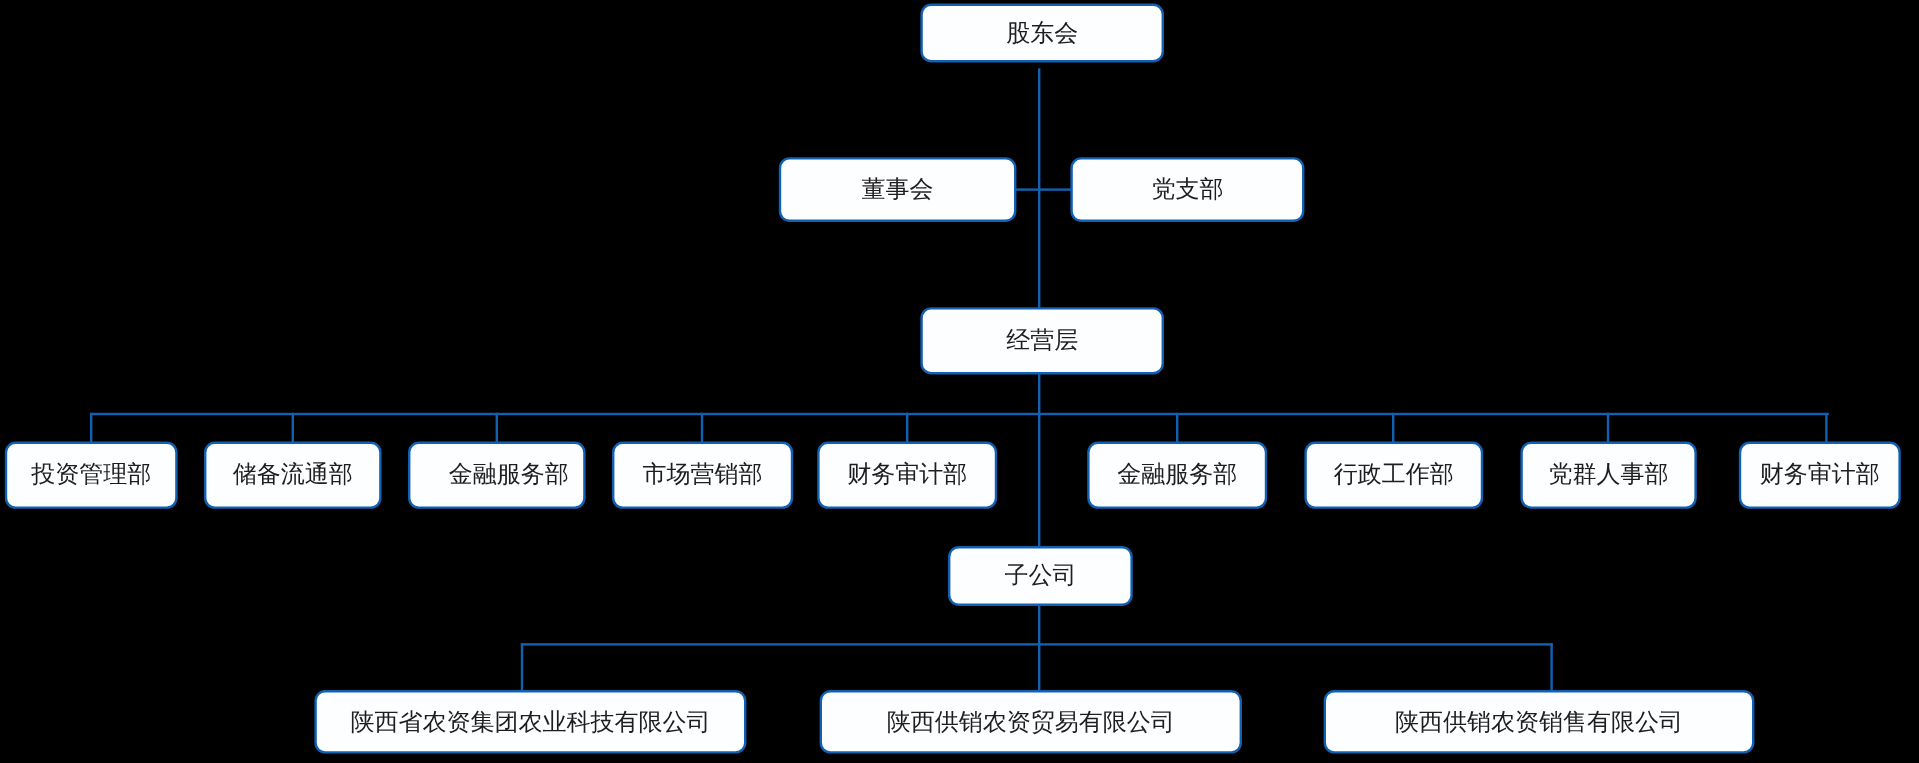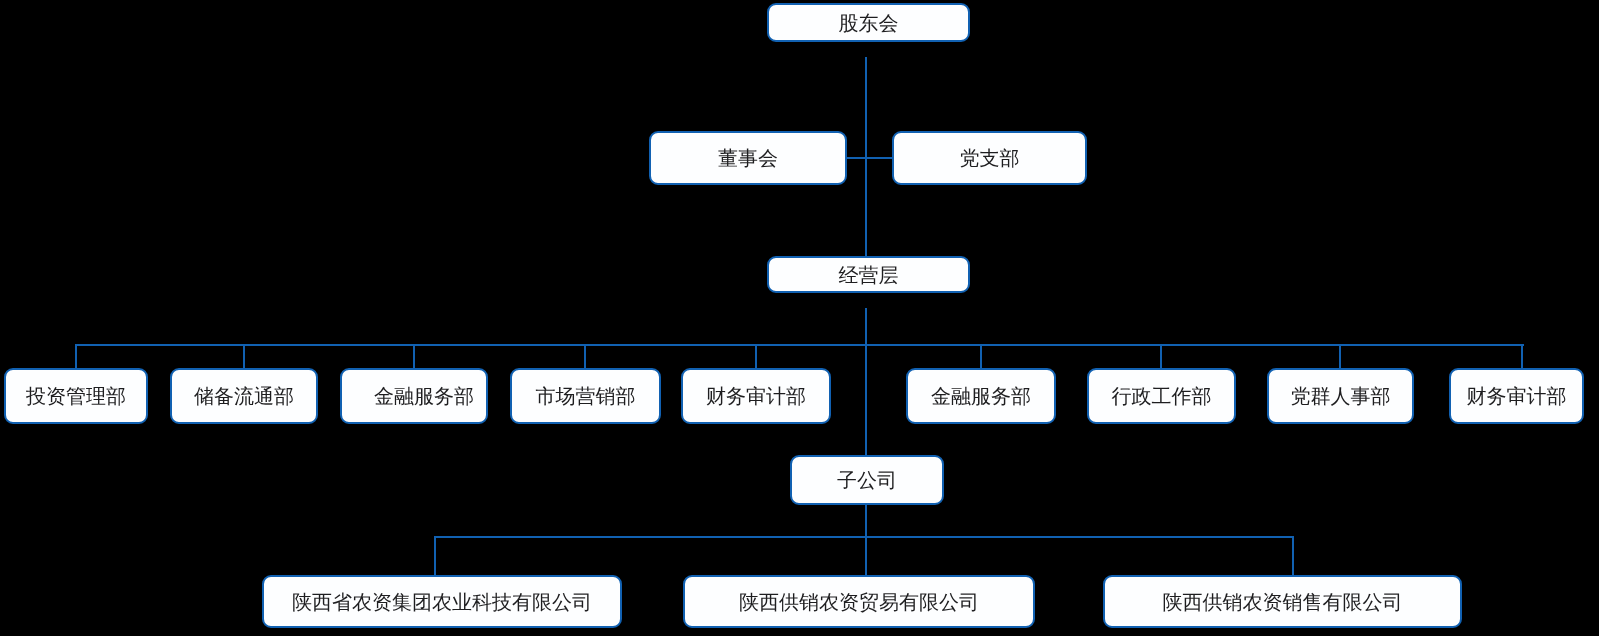--- a/index.html
+++ b/index.html
@@ -57,32 +57,32 @@
   <div class="line" style="left:1160px;top:344px;width:2px;height:26px;"></div>
   <div class="line" style="left:1339px;top:344px;width:2px;height:26px;"></div>
   <div class="line" style="left:1521px;top:344px;width:2px;height:26px;"></div>
 
   <div class="line" style="left:865px;top:504px;width:2px;height:34px;"></div>
   <div class="line" style="left:434px;top:536px;width:860px;height:2px;"></div>
   <div class="line" style="left:434px;top:536px;width:2px;height:41px;"></div>
   <div class="line" style="left:865px;top:536px;width:2px;height:41px;"></div>
   <div class="line" style="left:1292px;top:536px;width:2px;height:41px;"></div>
 
-  <div class="node" style="left:767px;top:3px;width:203px;height:39px;">
+  <div class="node" style="left:767px;top:3px;width:203px;height:49px;">
     <span>股东会</span>
   </div>
 
   <div class="node" style="left:649px;top:131px;width:198px;height:54px;">
     <span>董事会</span>
   </div>
   <div class="node" style="left:892px;top:131px;width:195px;height:54px;">
     <span>党支部</span>
   </div>
 
-  <div class="node" style="left:767px;top:256px;width:203px;height:37px;">
+  <div class="node" style="left:767px;top:256px;width:203px;height:56px;">
     <span>经营层</span>
   </div>
 
   <div class="node" style="left:4px;top:368px;width:144px;height:56px;">
     <span>投资管理部</span>
   </div>
   <div class="node" style="left:170px;top:368px;width:148px;height:56px;">
     <span>储备流通部</span>
   </div>
   <div class="node" style="left:340px;top:368px;width:148px;height:56px;padding-left:20px;">

